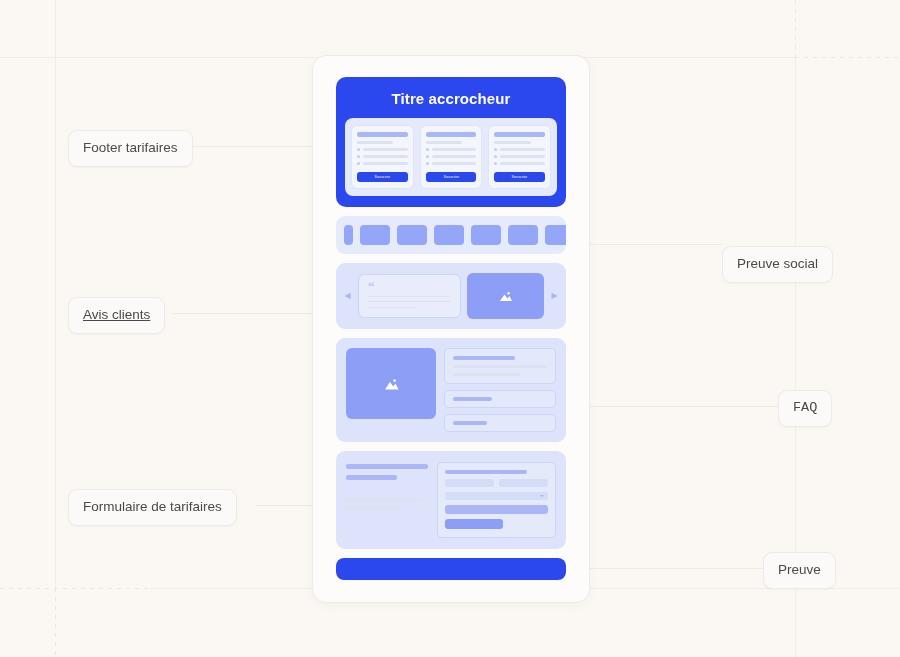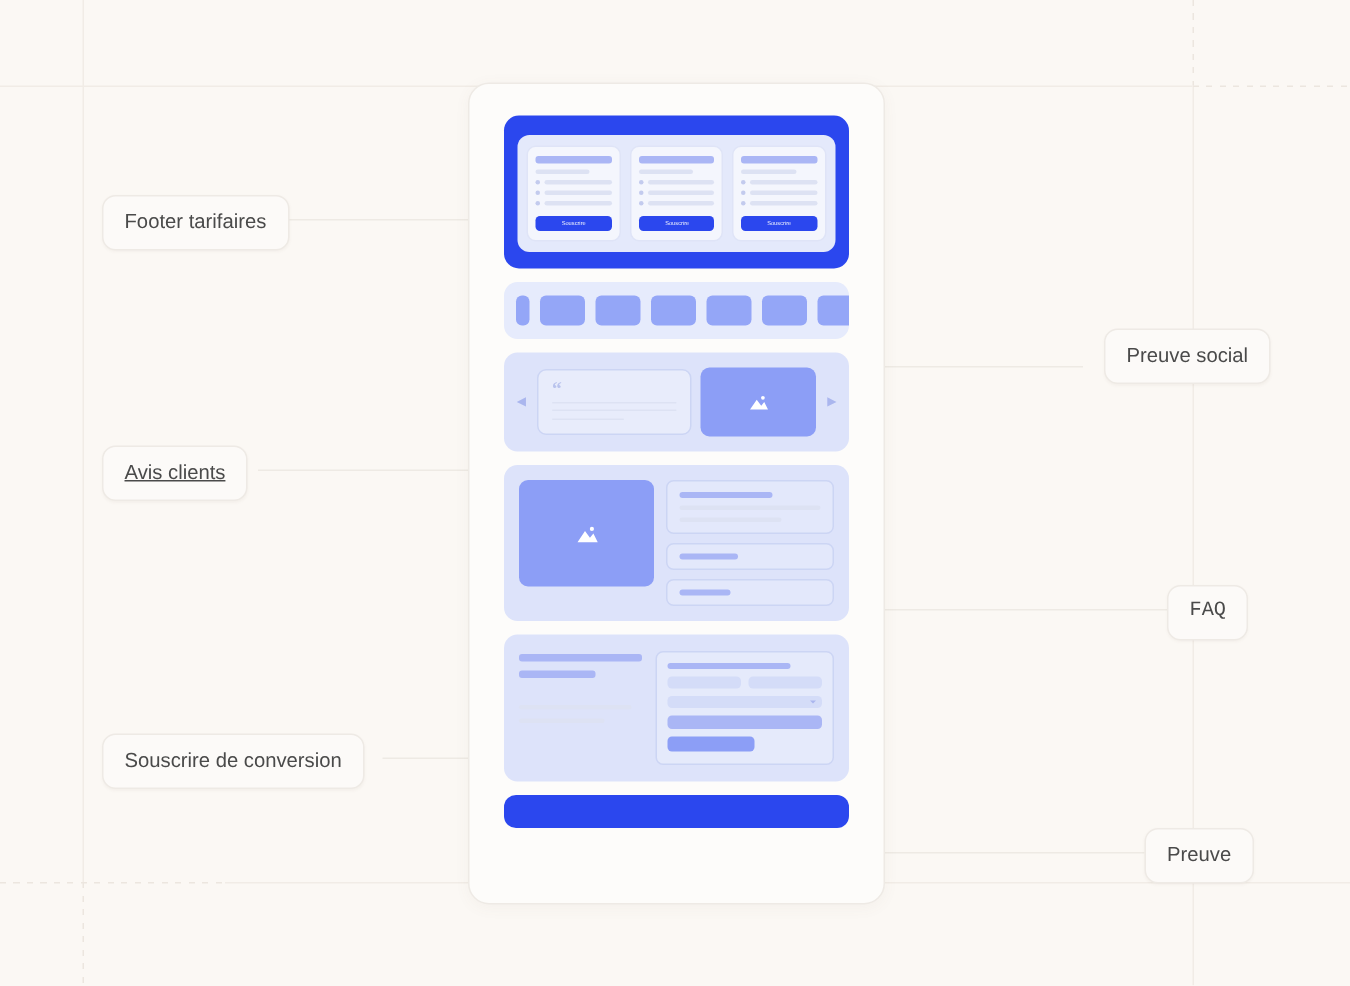--- a/index.html
+++ b/index.html
@@ -324,36 +324,37 @@
 <div class="connector" style="left:588px;top:406px;width:190px;"></div>
 <div class="connector" style="left:588px;top:568px;width:175px;"></div>
 
 <div class="label" style="left:68px;top:130px;">
   <span>Footer tarifaires</span>
 </div>
 <div class="label" style="left:68px;top:297px;text-decoration:underline;">
   <span>Avis clients</span>
 </div>
 <div class="label" style="left:68px;top:489px;">
-  <span>Souscrire de conversion</span>
-</div>
-<div class="label" style="left:722px;top:219px;margin-left:14px;">
+  <span>Formulaire de tarifaires</span>
+</div>
+<div class="label" style="left:722px;top:246px;">
   <span>Preuve social</span>
 </div>
 <div class="label" style="left:778px;top:390px;font-family:Liberation Mono, monospace;">
   <span>FAQ</span>
 </div>
 <div class="label" style="left:763px;top:552px;">
   <span>Preuve</span>
 </div>
 
 <div class="phone">
   <div class="screen">
 
     <div class="hero">
+      <div class="hero-title">Titre accrocheur</div>
       <div class="hero-inner">
 
         <div class="plan-card">
           <div class="bar"></div>
           <div class="bar pale h3" style="width:72%;"></div>
           <div class="feat">
             <span class="dot"></span>
             <span class="bar pale h3"></span>
           </div>
           <div class="feat">

